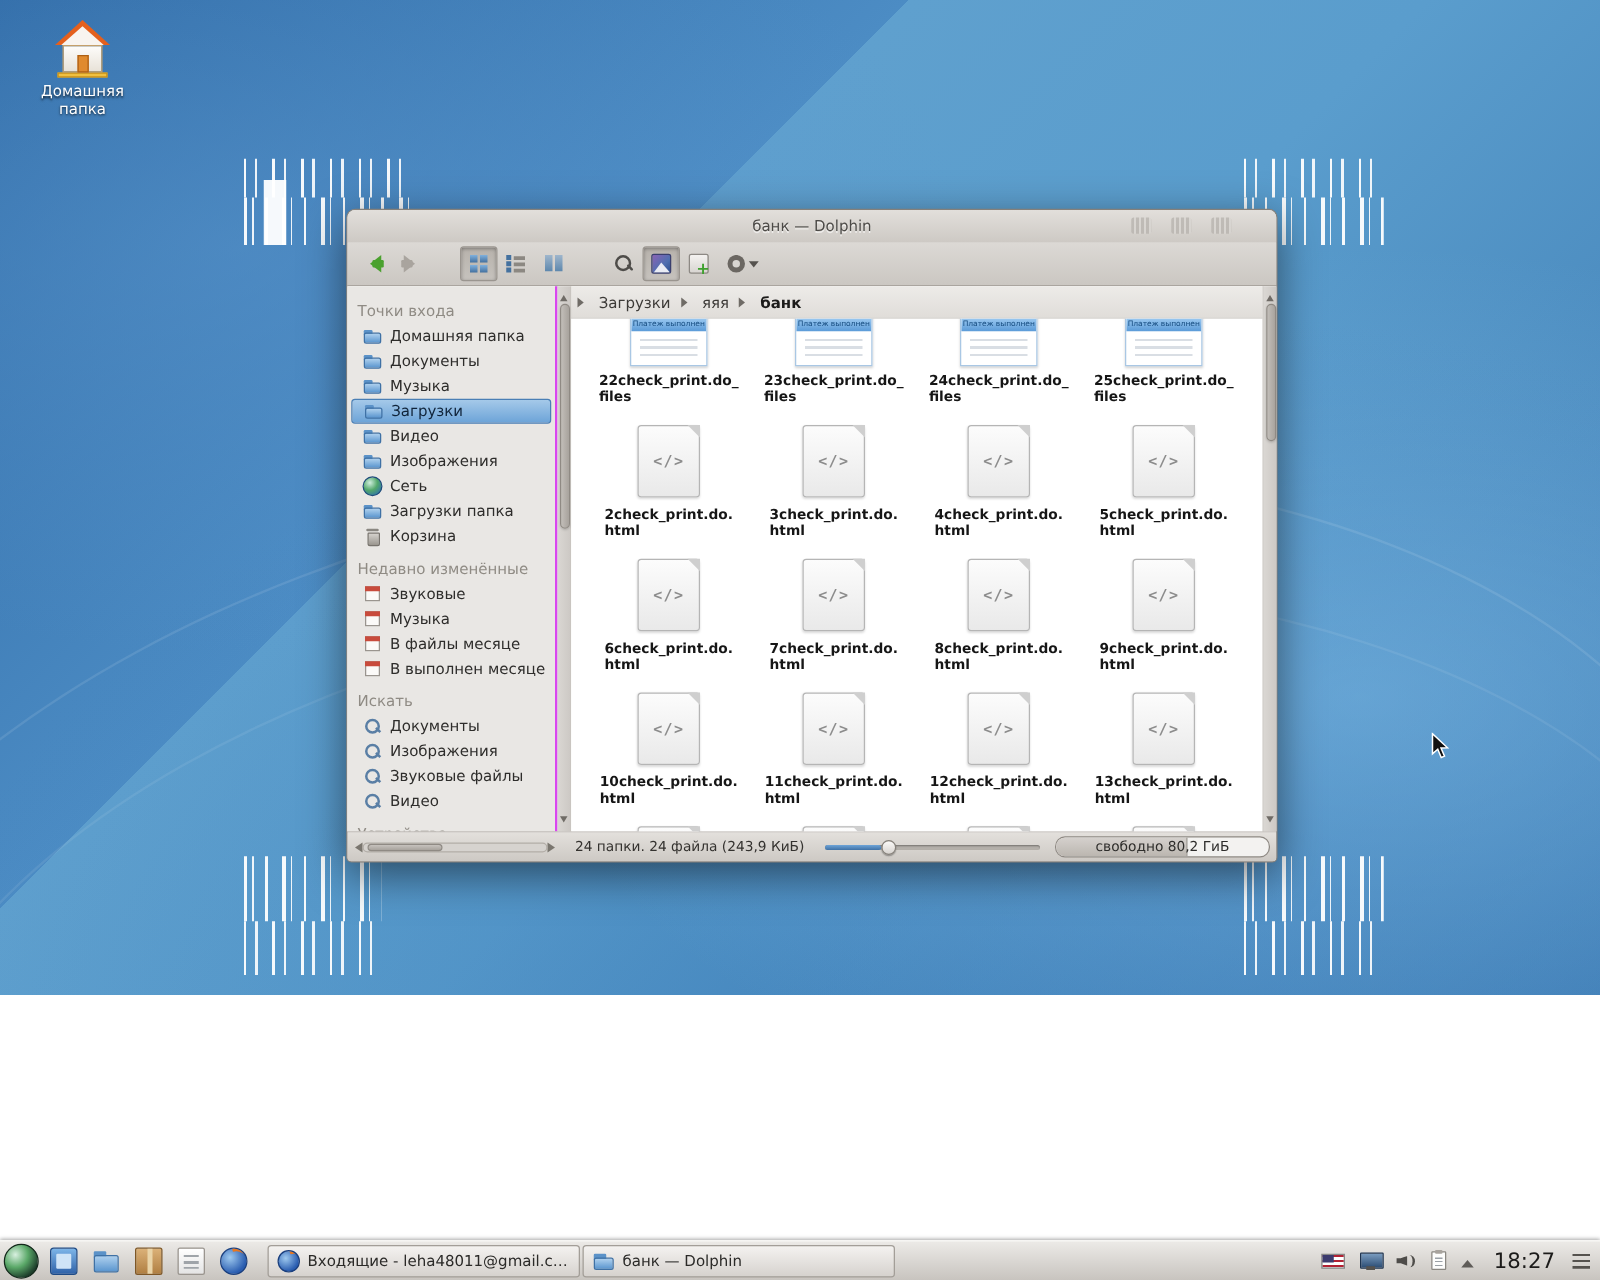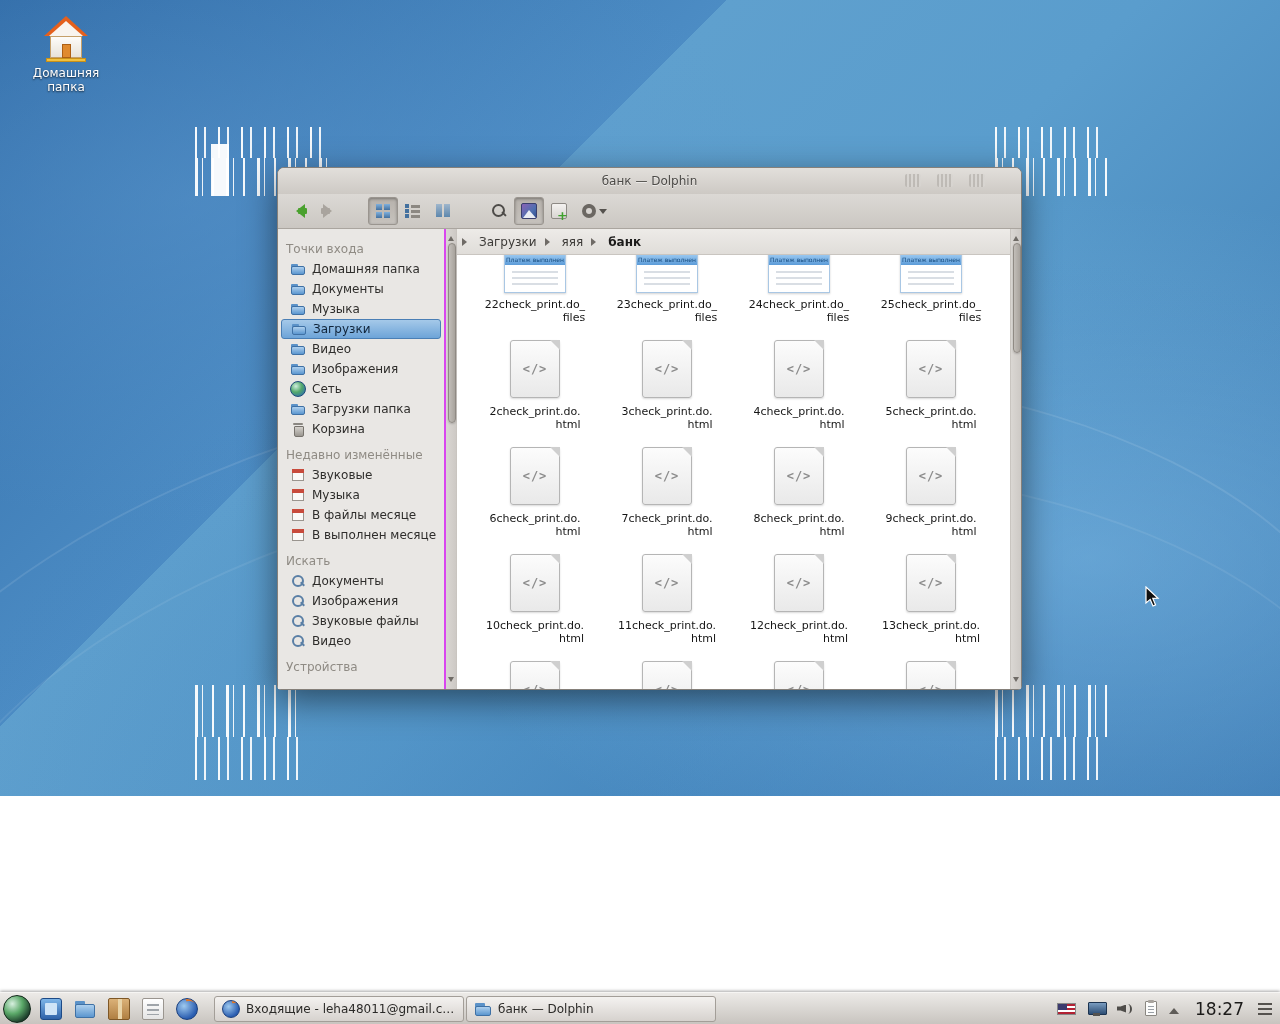--- a/index.html
+++ b/index.html
@@ -121,21 +121,21 @@
     display:flex; align-items:center; padding:0 4px; font-size:12px; color:#3c3a37; gap:2px; }
   .crumb { padding:2px 5px; cursor:pointer; border-radius:2px; }
   .crumb.current { font-weight:bold; color:#1c1b1a; }
   .csep { width:0; height:0; border:4px solid transparent; border-left:5px solid #6f6b66; margin:0 1px; }
 
   .view { flex:1; position:relative; overflow:hidden; background:#fff; }
   .grid { margin-top:-26px; padding-left:12px; }
   .grow { display:flex; height:107px; }
   .cell { width:132px; height:107px; display:flex; flex-direction:column; align-items:center; cursor:pointer; }
   .iwrap { height:66px; display:flex; align-items:center; justify-content:center; }
-  .flabel { margin-top:3px; text-align:right; font-size:11px; line-height:13px; color:#161616; }
+  .flabel { margin-top:3px; text-align:left; font-size:11px; line-height:13px; color:#161616;font-weight:bold; }
 
   .thumb { position:relative; width:62px; height:62px; background:#fff; border:1px solid #a9c7e4; box-shadow:0 1px 2px rgba(0,0,0,.18); overflow:hidden; }
   .thumb .band { position:absolute; left:0; right:0; top:22px; height:11px; background:linear-gradient(#9ecbf2,#5b9bd8);
     color:#144a7e; font-size:6px; line-height:11px; text-align:center; overflow:hidden; white-space:nowrap; }
   .thumb::after { content:""; position:absolute; left:7px; right:7px; top:39px; height:17px;
     background:repeating-linear-gradient(180deg,#d9dee4 0 2px, transparent 2px 6px); }
 
   .htmlfile { position:relative; width:50px; height:58px; border:1px solid #b5b5b5; border-radius:3px;
     background:linear-gradient(#fcfcfc,#e9e9e9); box-shadow:0 1px 2px rgba(0,0,0,.15); }
   .htmlfile::before { content:""; position:absolute; right:-1px; top:-1px; width:0; height:0;
@@ -571,20 +571,38 @@
         </div>
       </div>
 
       <div class="vscroll" style="border-right:none;border-left:1px solid #c9c5c0;">
         <span class="up"></span>
         <span class="dn"></span>
         <span class="thumb" style="top:14px;height:110px;"></span>
       </div>
     </div>
 
+    <div class="statusbar">
+      <div class="hscroll">
+        <span class="la"></span>
+        <span class="ra"></span>
+        <span class="track"></span>
+          <span class="hthumb"></span>
+      </div>
+      <span class="status-text">24 папки. 24 файла (243,9 КиБ)</span>
+      <div class="zoom">
+        <span class="track"></span>
+          <span class="fill"></span>
+          <span class="handle"></span>
+      </div>
+      <div class="capacity">
+        <span class="fill"></span>
+        <span class="cap-label">свободно 80,2 ГиБ</span>
+      </div>
+    </div>
   </div>
 
   <svg class="cursor" width="20" height="22" viewBox="0 0 20 22">
     <path d="M3 1 L3 17 L7.2 13.4 L10 20 L12.6 18.9 L9.8 12.4 L15 12.2 Z" fill="#111" stroke="#fff" stroke-width="1.2"></path>
   </svg>
 </div>
 
 <div class="panel">
   <div class="launcher" title=""></div>
   <div class="qicon ic-computer"></div>

